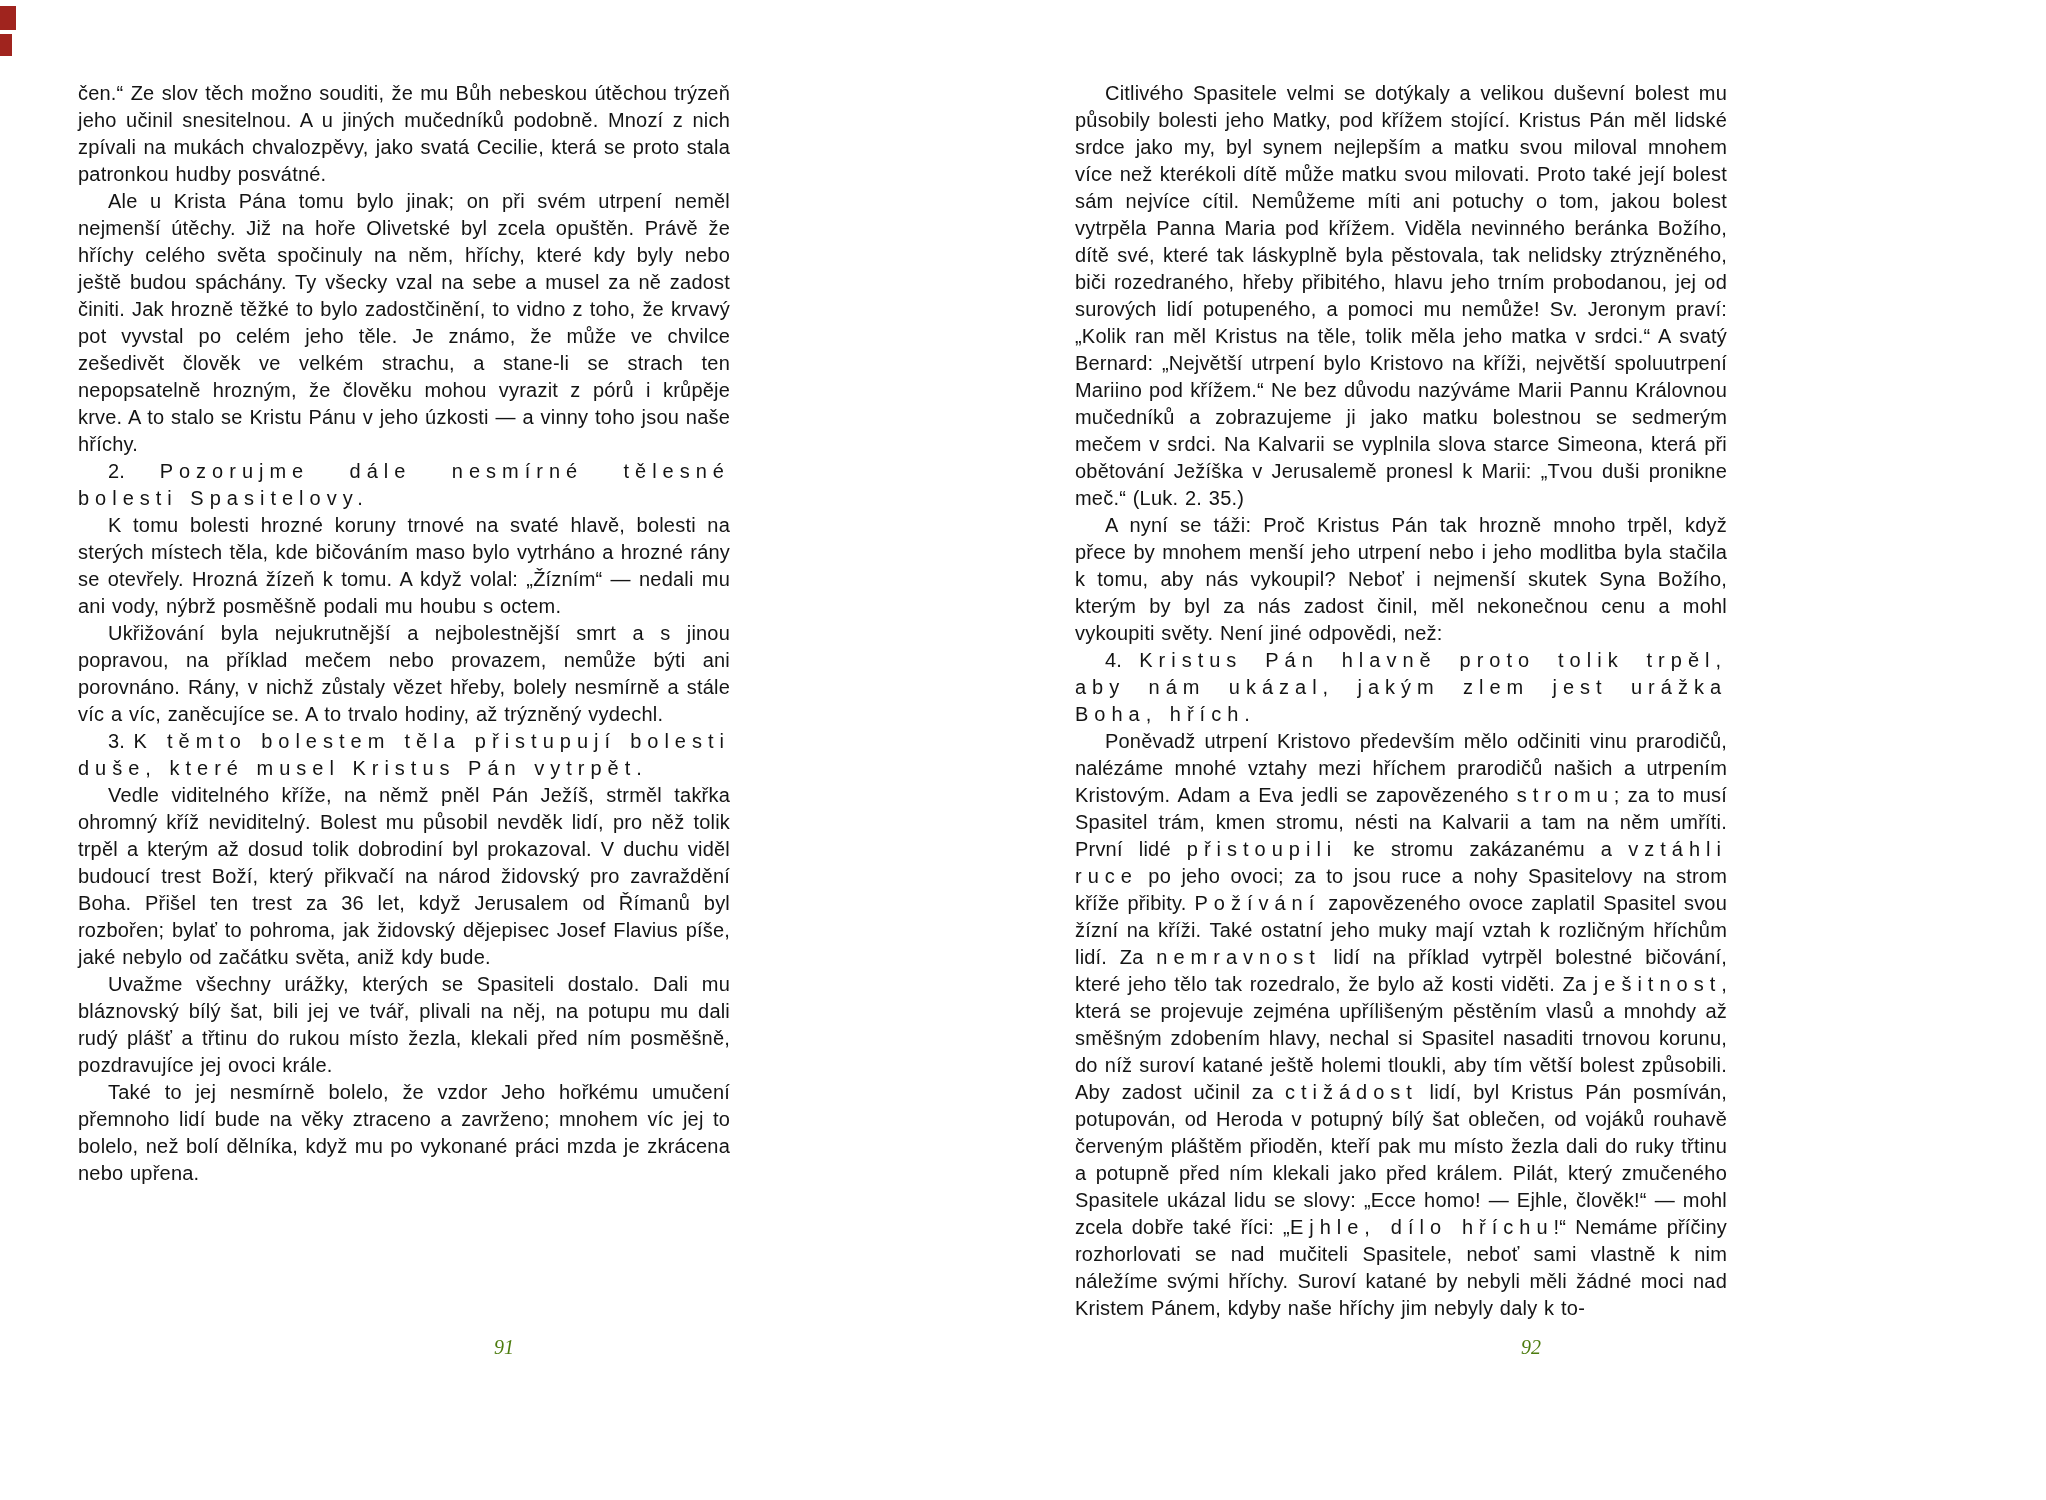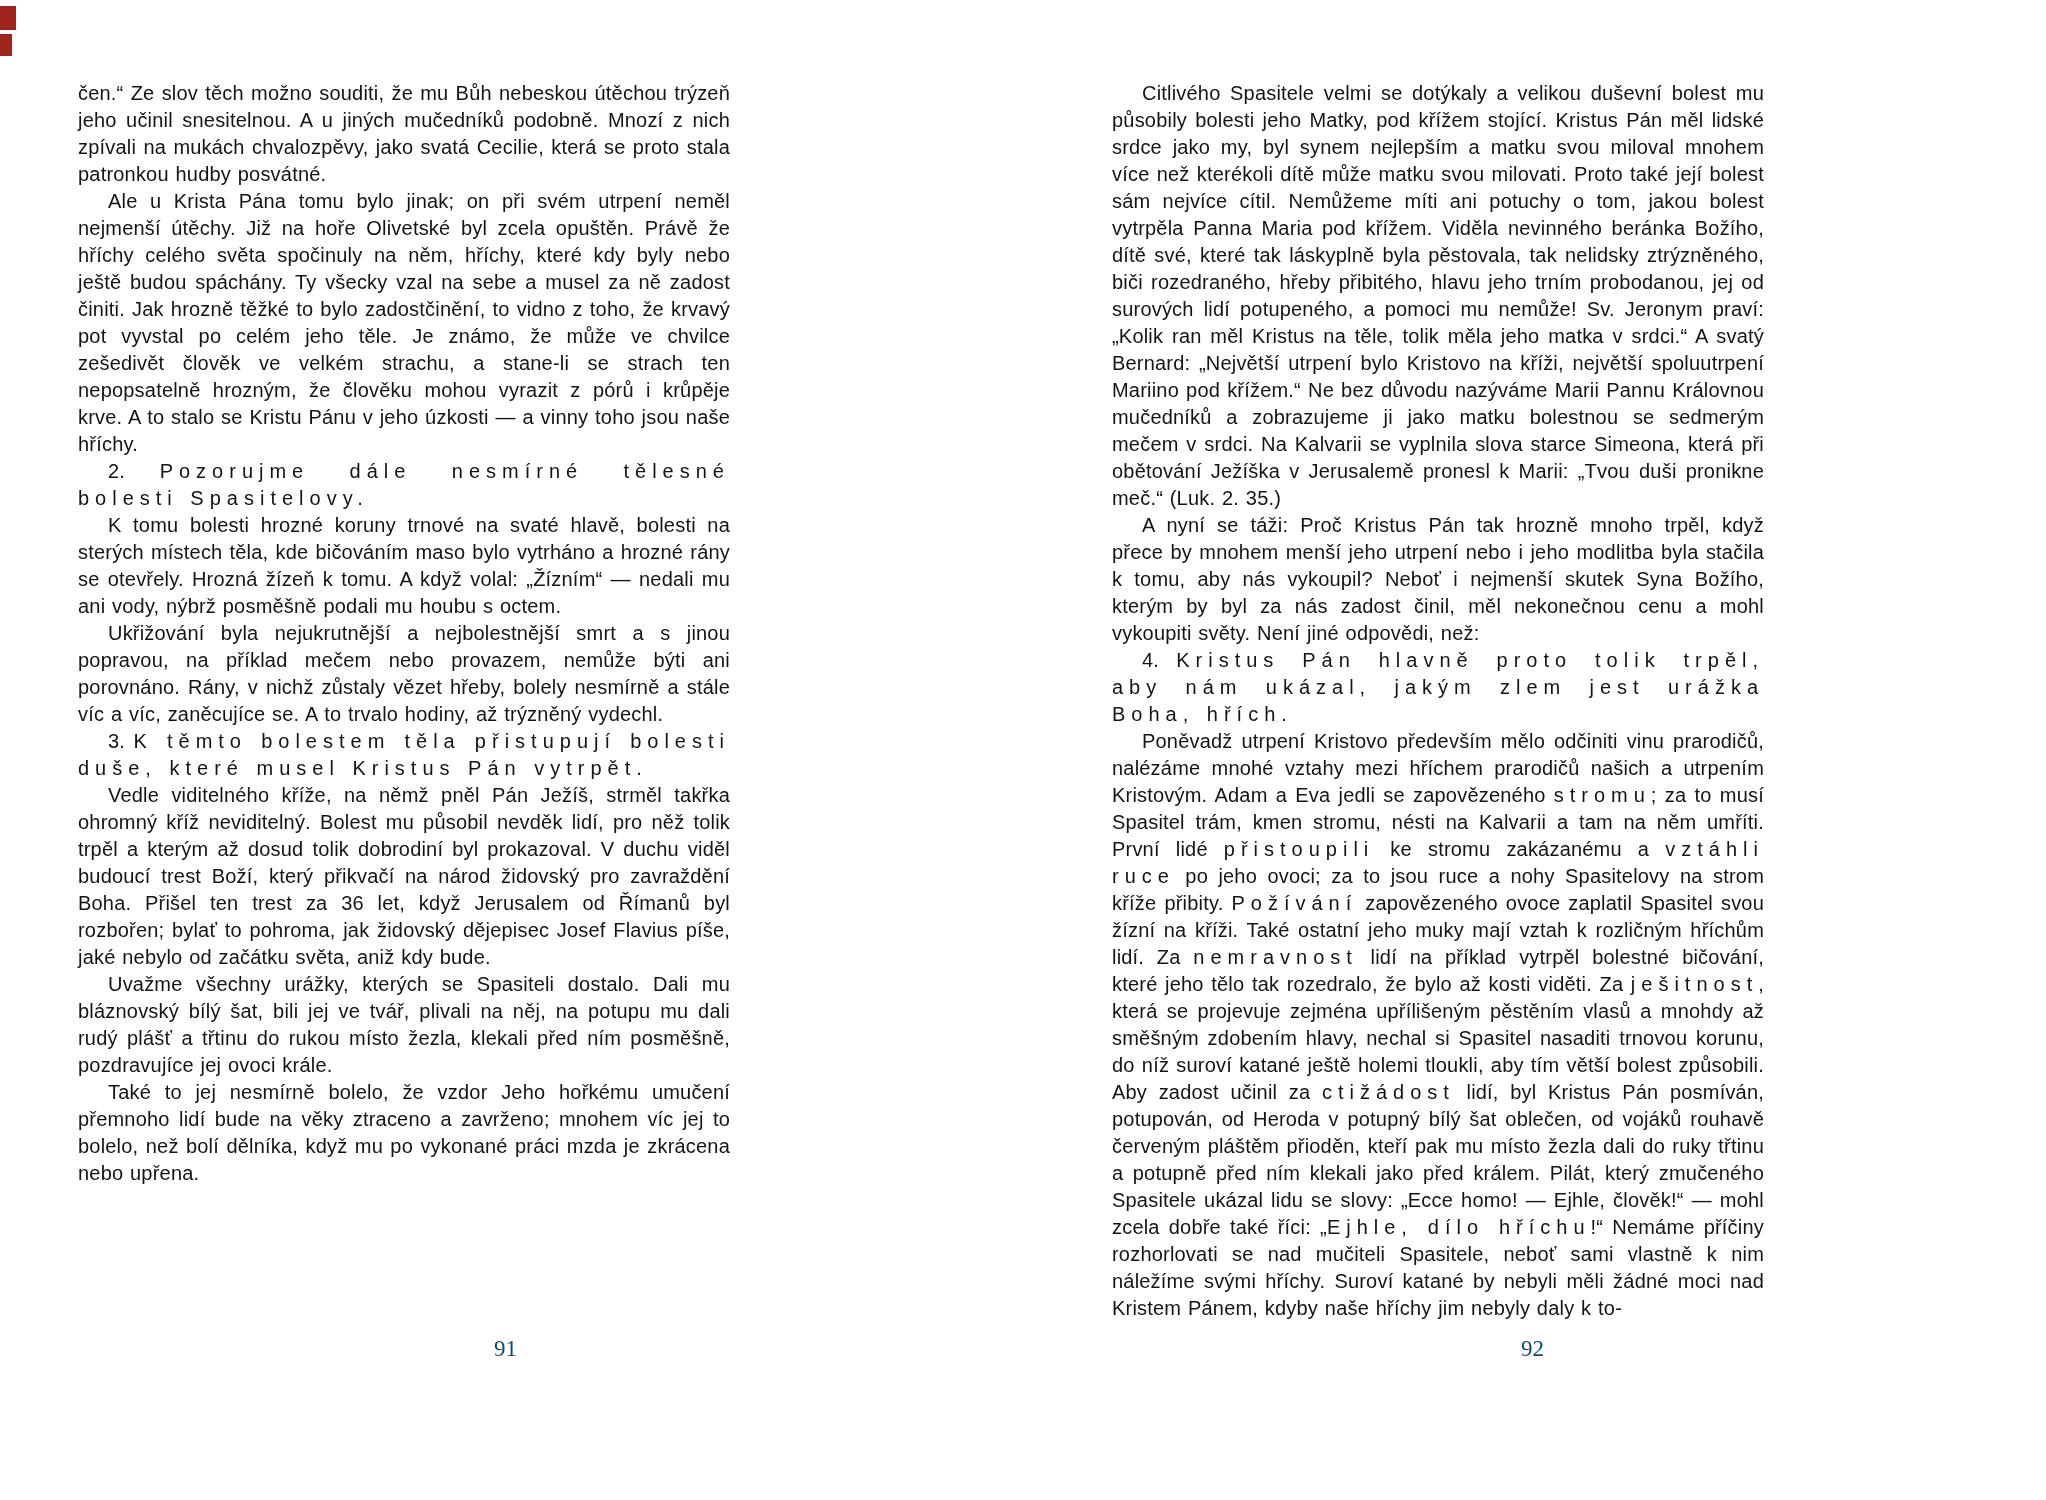--- a/index.html
+++ b/index.html
@@ -17,30 +17,31 @@
     position: absolute;
     top: 80px;
     width: 652px;
     text-align: justify;
     font-size: 20px;
     line-height: 27px;
     letter-spacing: 0.2px;
     word-spacing: 1px;
   }
   #col-left  { left: 78px;  }
-  #col-right { left: 1075px; margin-left: 37px; }
+  #col-right { left: 1075px; }
   .par { margin: 0; padding: 0; text-indent: 0; }
   .par.indent { text-indent: 30px; }
   .spaced { letter-spacing: 0.30em; }
   .pagenum {
     position: absolute;
     top: 1336px;
     font-family: "Liberation Serif", "DejaVu Serif", serif;
-    font-size: 23px;
-    color: #0c4a6e;
+    font-size: 20px;
+    color: #4d7c0f;
+    font-style: italic;
   }
   #pn-left  { left: 494px; }
   #pn-right { left: 1521px; }
   .artifact { position: absolute; }
 </style>
 </head>
 <body>
 
 <div class="spread">
   <div id="artifacts">

